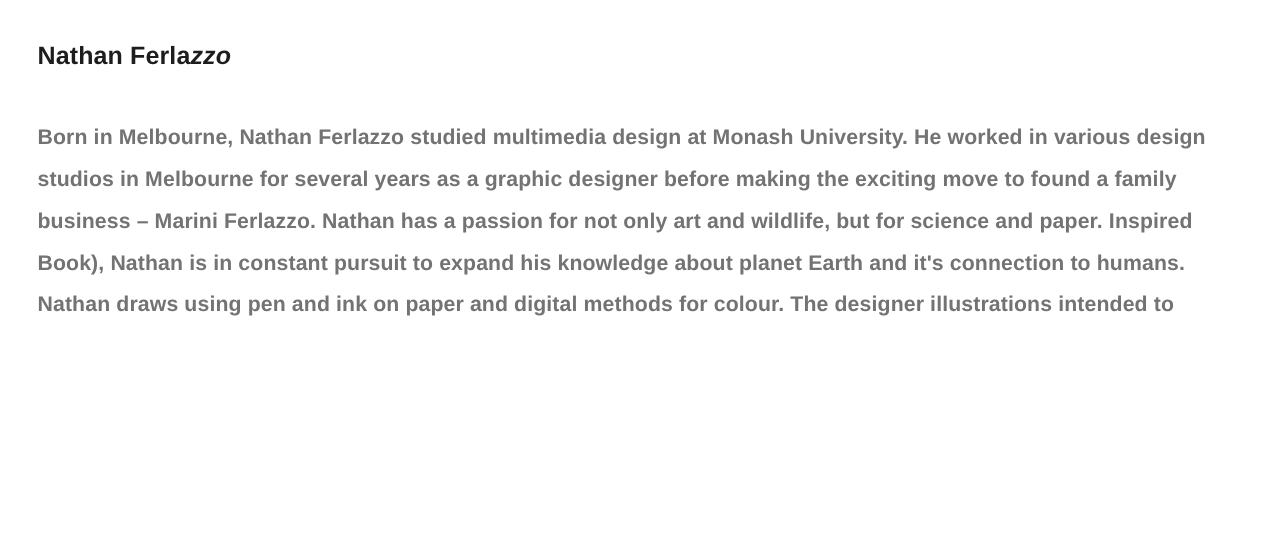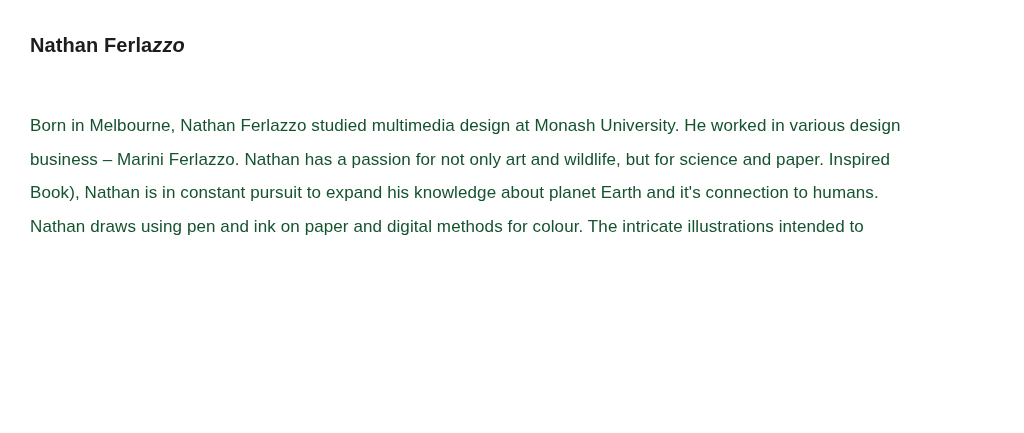--- a/index.html
+++ b/index.html
@@ -27,35 +27,37 @@
     font-size: 20px;
     line-height: 24px;
     font-weight: bold;
     color: #1d1d1d;
     letter-spacing: 0.1px;
   }
   h1.artist-name .italic {
     font-style: italic;
   }
   .bio {
-    margin-top: 52px;
+    margin-top: 36px;
     font-size: 17px;
     line-height: 33.5px;
-    color: #14532d;
+    color: #737373;
     letter-spacing: 0.1px;
+    font-weight: bold;
   }
   .bio .bio-line {
     white-space: pre;
   }
 </style>
 </head>
 <body>
 
 <div class="page">
   <h1 class="artist-name"><span>Nathan Ferla</span><span class="italic">zzo</span></h1>
 
   <div class="bio">
     <div class="bio-line">Born in Melbourne, Nathan Ferlazzo studied multimedia design at Monash University. He worked in various design</div>
+    <div class="bio-line">studios in Melbourne for several years as a graphic designer before making the exciting move to found a family</div>
     <div class="bio-line">business – Marini Ferlazzo. Nathan has a passion for not only art and wildlife, but for science and paper. Inspired</div>
     <div class="bio-line">Book), Nathan is in constant pursuit to expand his knowledge about planet Earth and it's connection to humans.</div>
-    <div class="bio-line">Nathan draws using pen and ink on paper and digital methods for colour. The intricate illustrations intended to</div>
+    <div class="bio-line">Nathan draws using pen and ink on paper and digital methods for colour. The designer illustrations intended to</div>
   </div>
 </div>
 
 </body></html>

